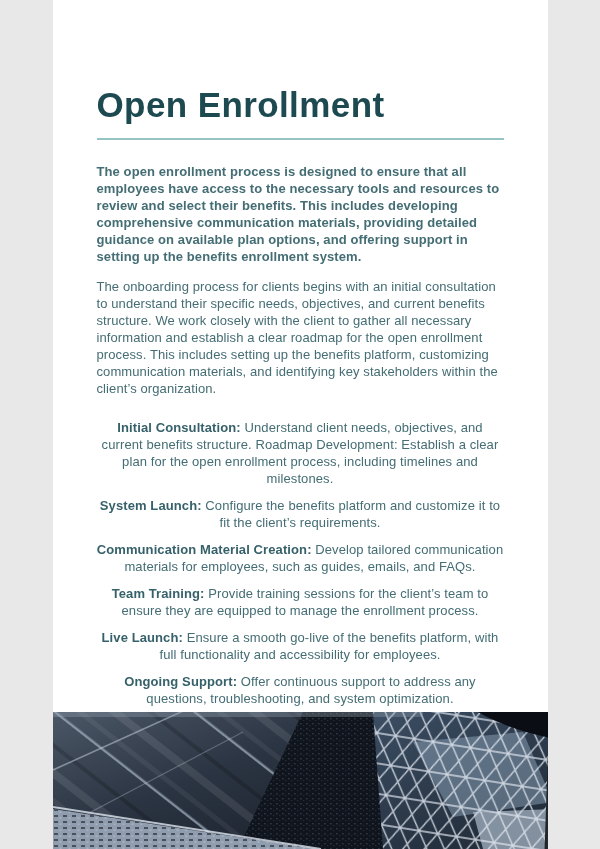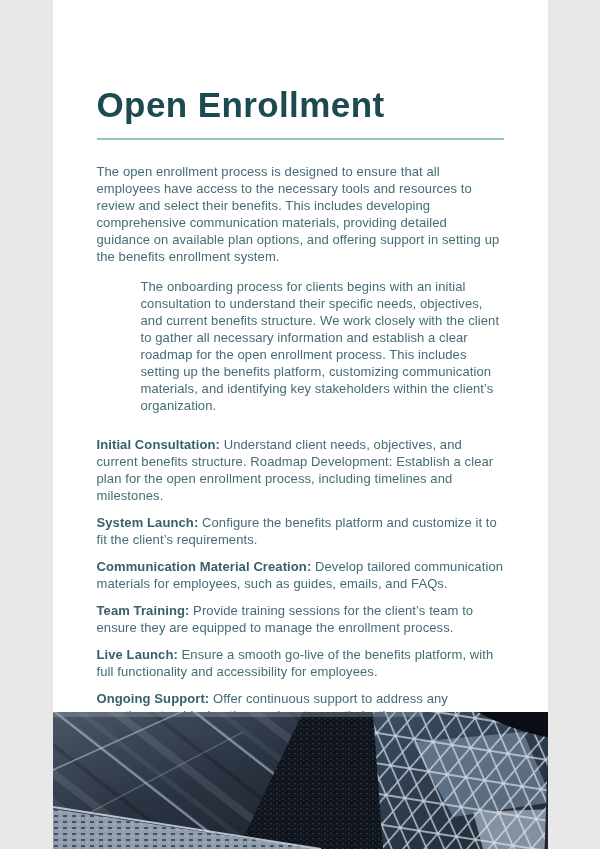--- a/index.html
+++ b/index.html
@@ -28,24 +28,24 @@
     background: #96c3c4;
     width: 100%;
   }
   .para, .step {
     font-size: 13px;
     line-height: 17px;
     letter-spacing: 0.1px;
     color: #446d74;
     font-weight: 500;
   }
-  .para1 { margin-top: 23px; }
-  .para2 { margin-top: 13px; margin-left: 44px; }
+  .para1 { margin-top: 23px; font-weight: bold; }
+  .para2 { margin-top: 13px; }
   .steps { margin-top: 22px; }
-  .step { margin-bottom: 10px; }
+  .step { margin-bottom: 10px; text-align: center; }
   .step strong {
     font-weight: 700;
     color: #36616a;
   }
   figure.photo {
     position: absolute;
     left: 0; bottom: 0;
     width: 600px; height: 137px;
     display: block;
   }

